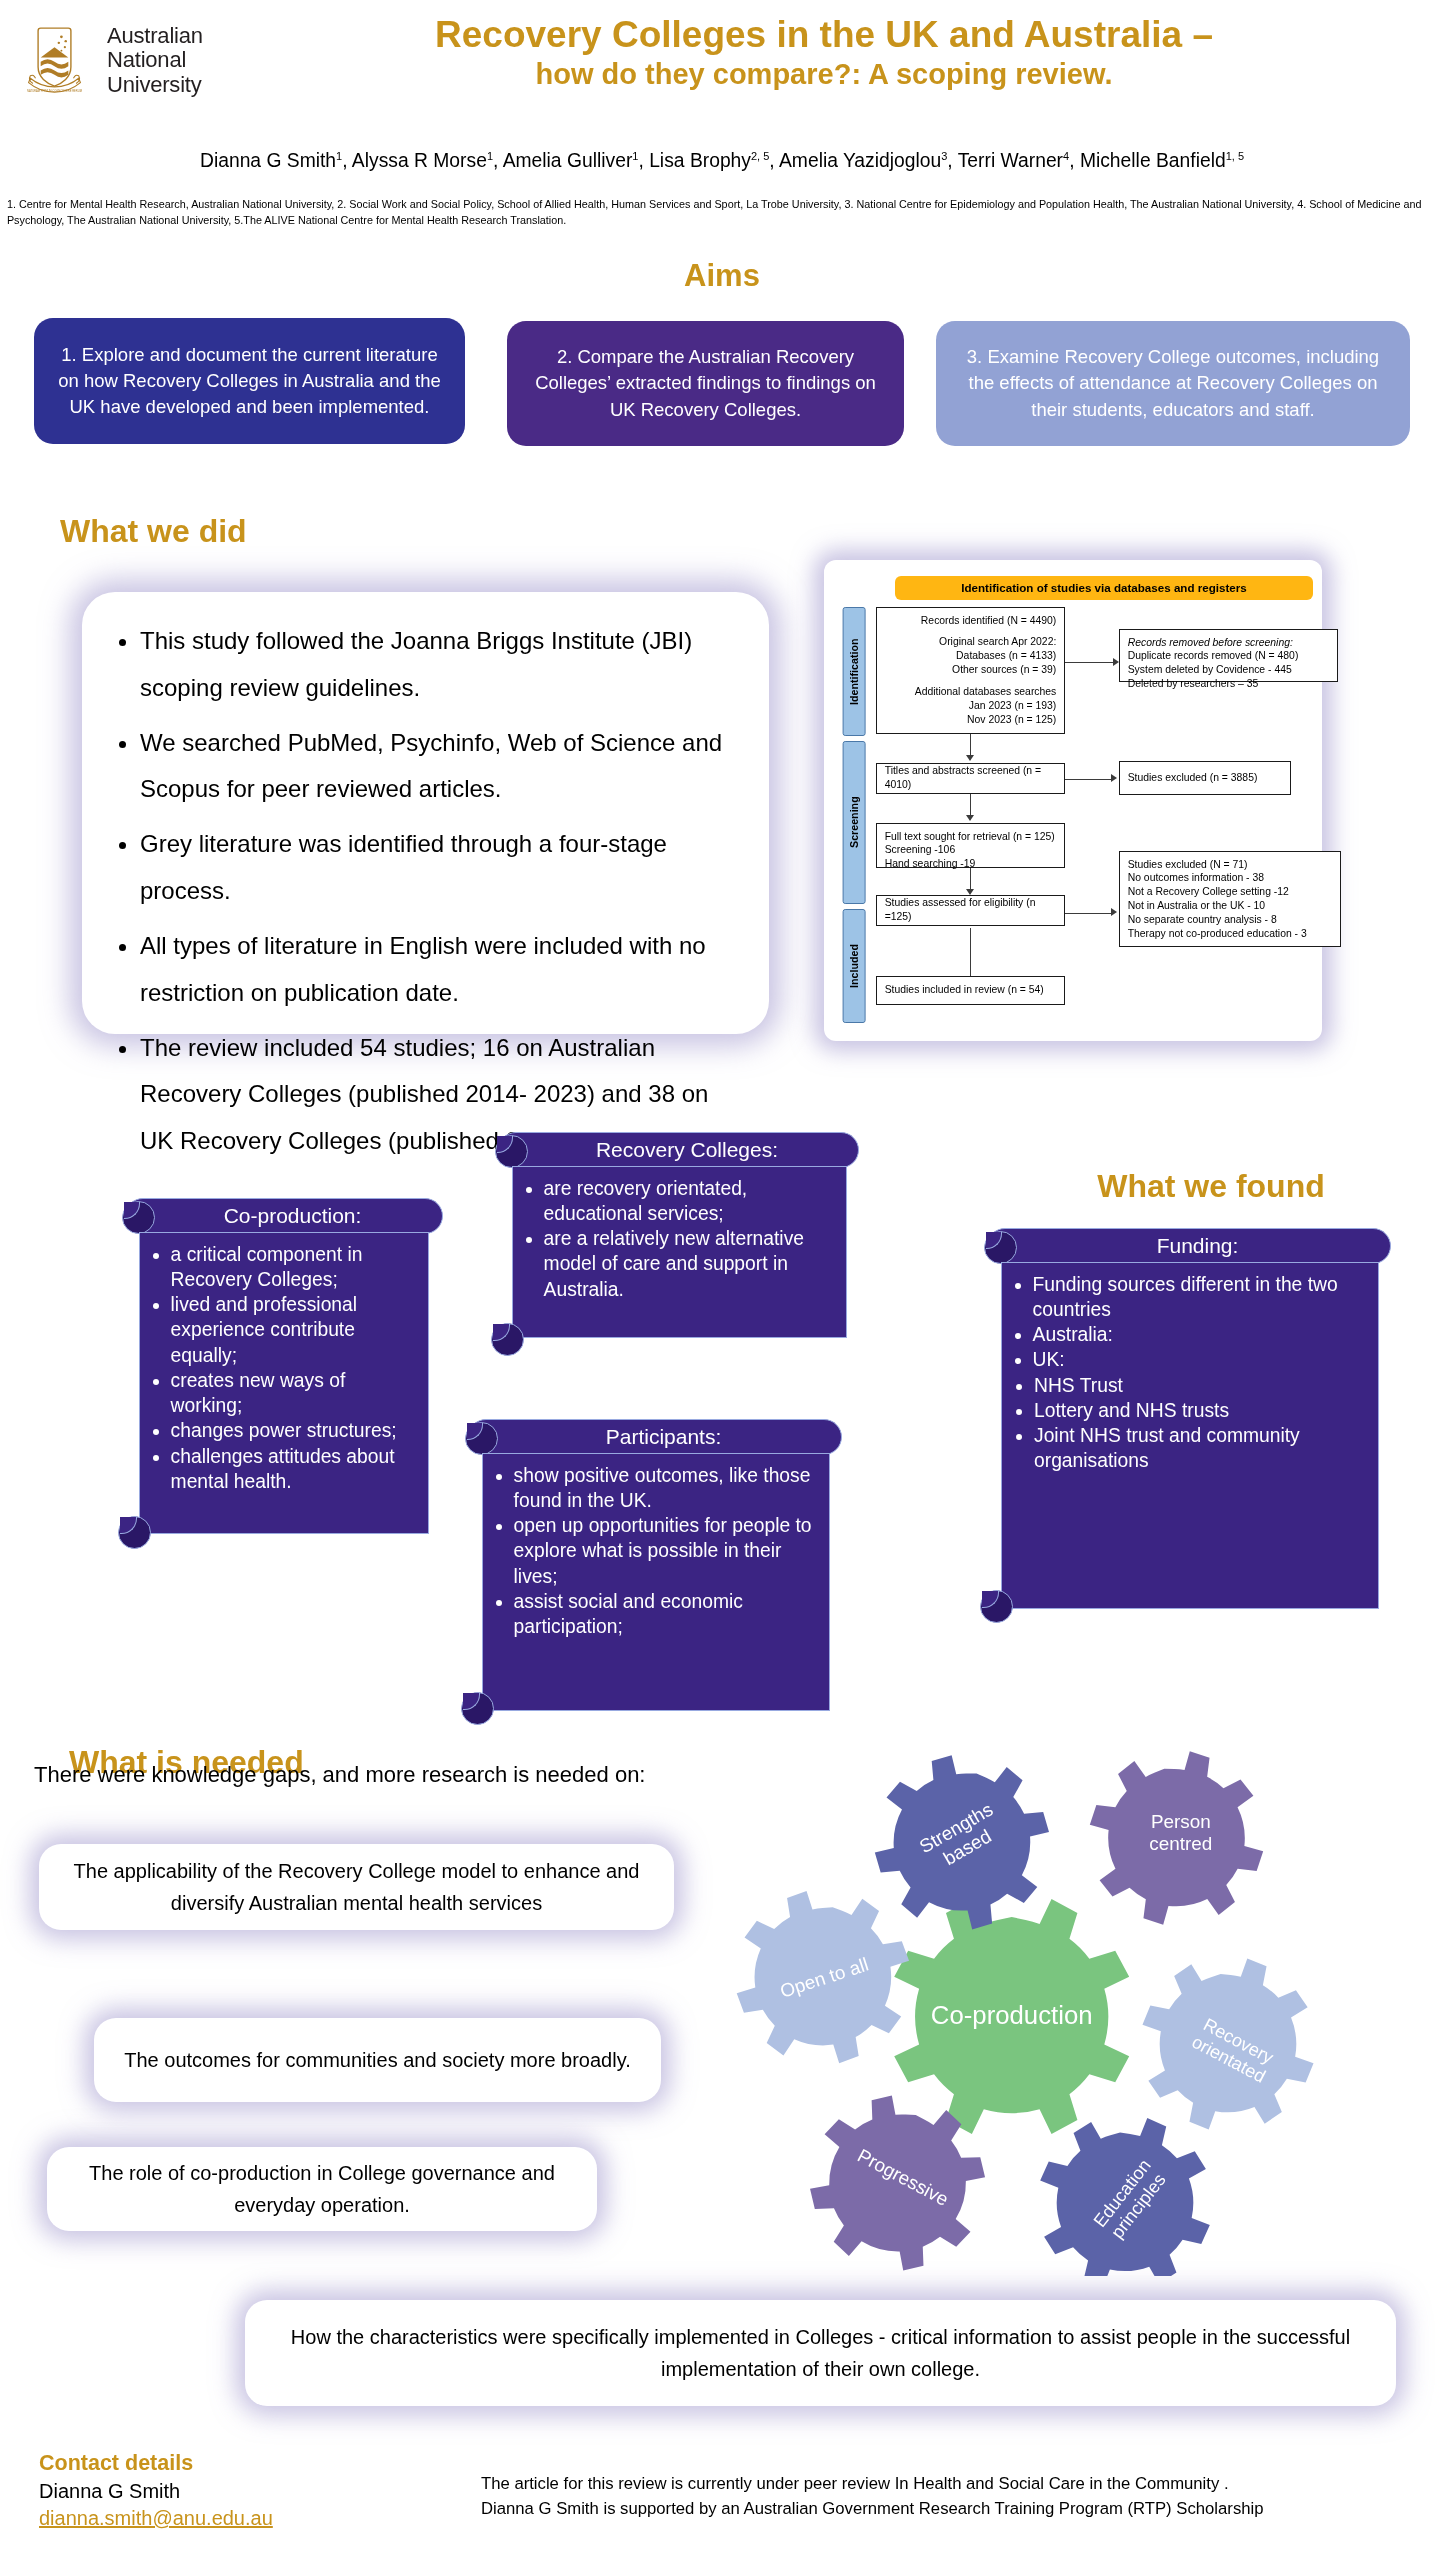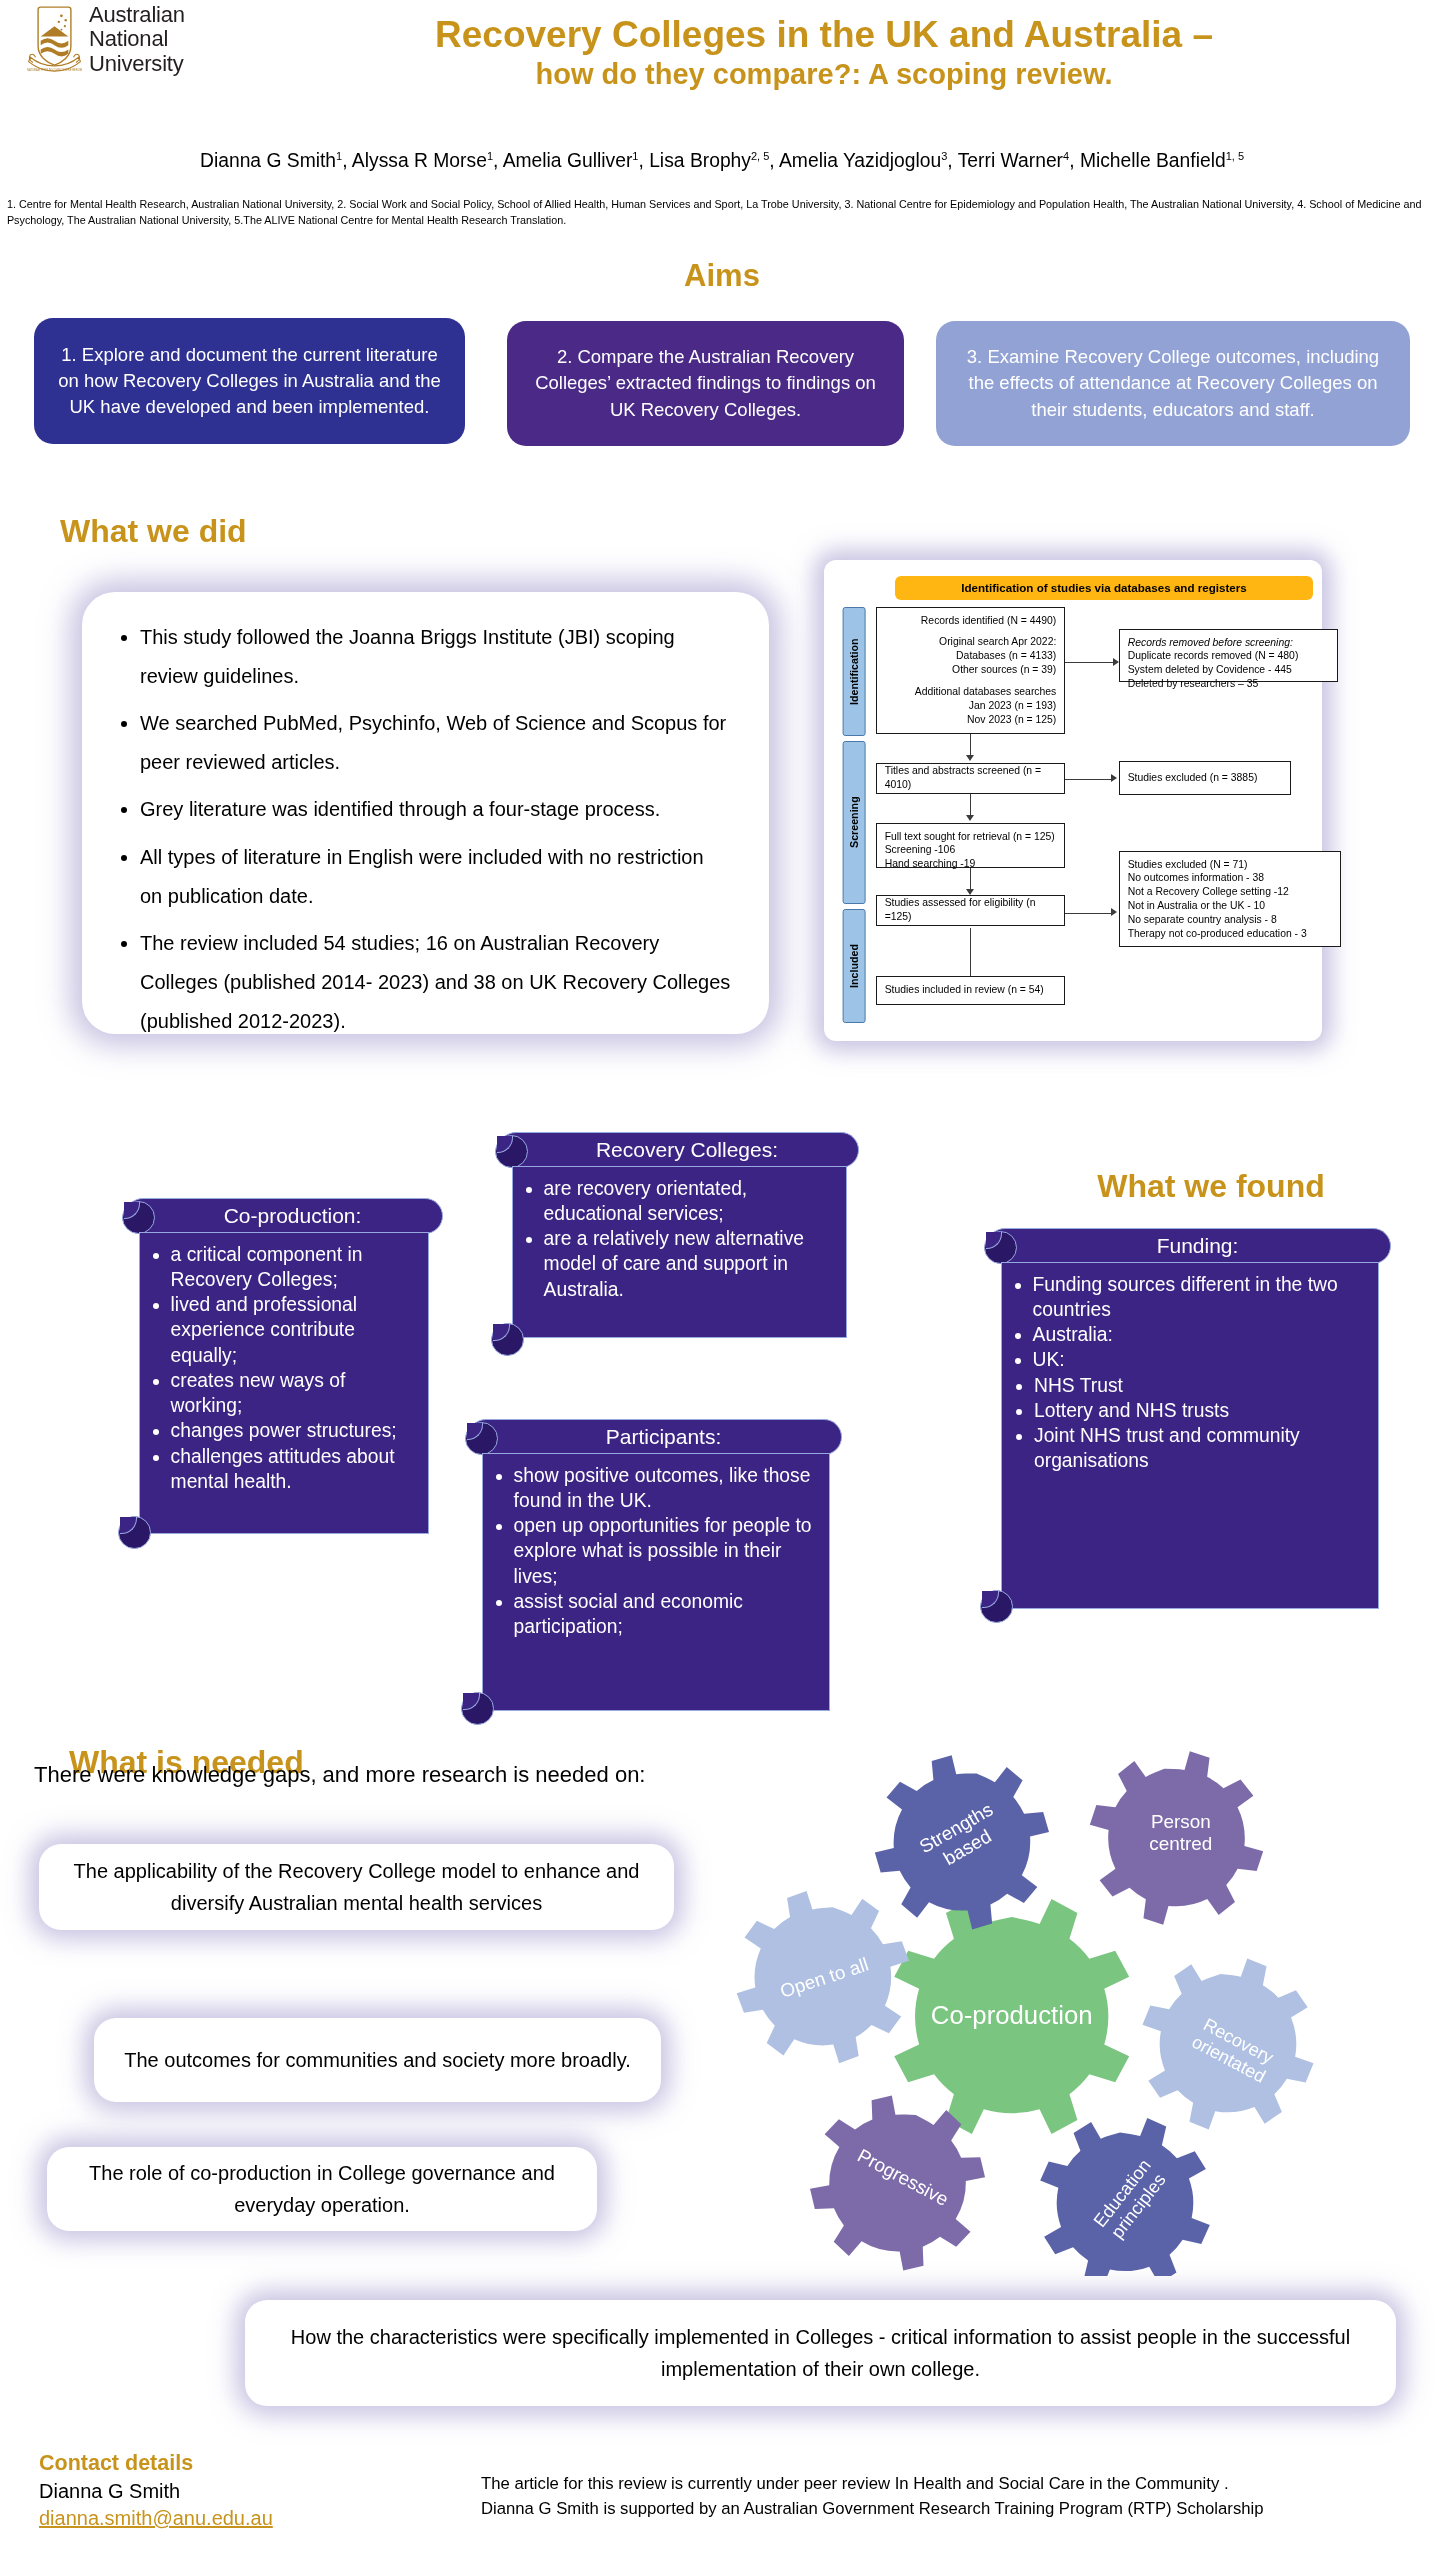--- a/index.html
+++ b/index.html
@@ -1,20 +1,20 @@
 <!DOCTYPE html>
 <html style="font-size:13.7px"><head>
 <meta charset="utf-8">
 <style>
   html,body{margin:0;padding:0;background:#fff;}
   body{width:1444px;height:2576px;position:relative;font-family:"Liberation Sans",sans-serif;color:#000;overflow:hidden;}
   .abs{position:absolute;}
 
   
-  #logo-block{left:26px;top:0;width:215px;height:79px;display:flex;align-items:center;gap:6px;}
+  #logo-block{left:26px;top:21px;width:215px;height:79px;display:flex;align-items:center;gap:24px;}
   #crest{width:57px;height:76px;flex:0 0 57px;}
   #logo-words{font-family:"Liberation Sans",sans-serif;font-size:22px;line-height:1.12;color:#231f20;font-weight:400;letter-spacing:-0.2px;}
 
   #poster-title{left:240px;top:12px;width:1168px;text-align:center;color:#c8931b;
       font-family:"Liberation Sans",sans-serif;font-weight:bold;font-size:37px;line-height:1.22;}
   #poster-title .l2{font-size:29px;}
 
   #authors{left:34px;top:148px;width:1376px;text-align:center;font-size:19.3px;line-height:1.3;}
   #authors sup{font-size:11px;}
   #affil{left:6.9px;top:196px;width:1432px;font-size:10.8px;line-height:1.52;text-align:left;}
@@ -25,21 +25,21 @@
        text-align:center;padding:12px 19px;box-sizing:border-box;font-size:18.5px;line-height:1.42;}
   #aim1{left:34px;top:318px;width:431px;height:126px;background:#2e3192;}
   #aim2{left:507px;top:321px;width:397px;height:125px;background:#4a2a86;}
   #aim3{left:936px;top:321px;width:474px;height:125px;background:#92a2d4;}
 
   
   #wwd-head{left:60px;top:513px;color:#c8931b;font-weight:bold;font-size:32px;}
   #wwd-card{left:82px;top:592px;width:687px;height:442px;background:#fff;border-radius:33px;
       box-shadow:0 0 29px 12px rgba(150,140,200,.52);}
   #wwd-card ul{margin:0;padding:26px 38px 0 58px;list-style:disc;}
-  #wwd-card li{font-size:20px;line-height:1.94;margin-bottom:8.6px;}
+  #wwd-card li{font-size:24px;line-height:1.94;margin-bottom:8.6px;}
 
   
   #prisma-shell{left:824px;top:560px;width:498px;height:481px;background:#fff;border-radius:12px;
       box-shadow:0 0 22px 9.4px rgba(150,140,200,.52);}
   #prisma{position:absolute;left:19px;top:15.5px;width:526px;height:451px;}
   .pband{position:absolute;background:#9dc3e6;border:0.9px solid #4a78a8;border-radius:2.6px;
       color:#000;font-weight:bold;font-size:10.7px;writing-mode:vertical-rl;transform:rotate(180deg);
       display:flex;align-items:center;justify-content:center;}
   .pbox{position:absolute;background:#fff;border:1.4px solid #1a1a1a;box-sizing:border-box;
       font-size:10.4px;line-height:1.34;padding:6px 7.7px;}

